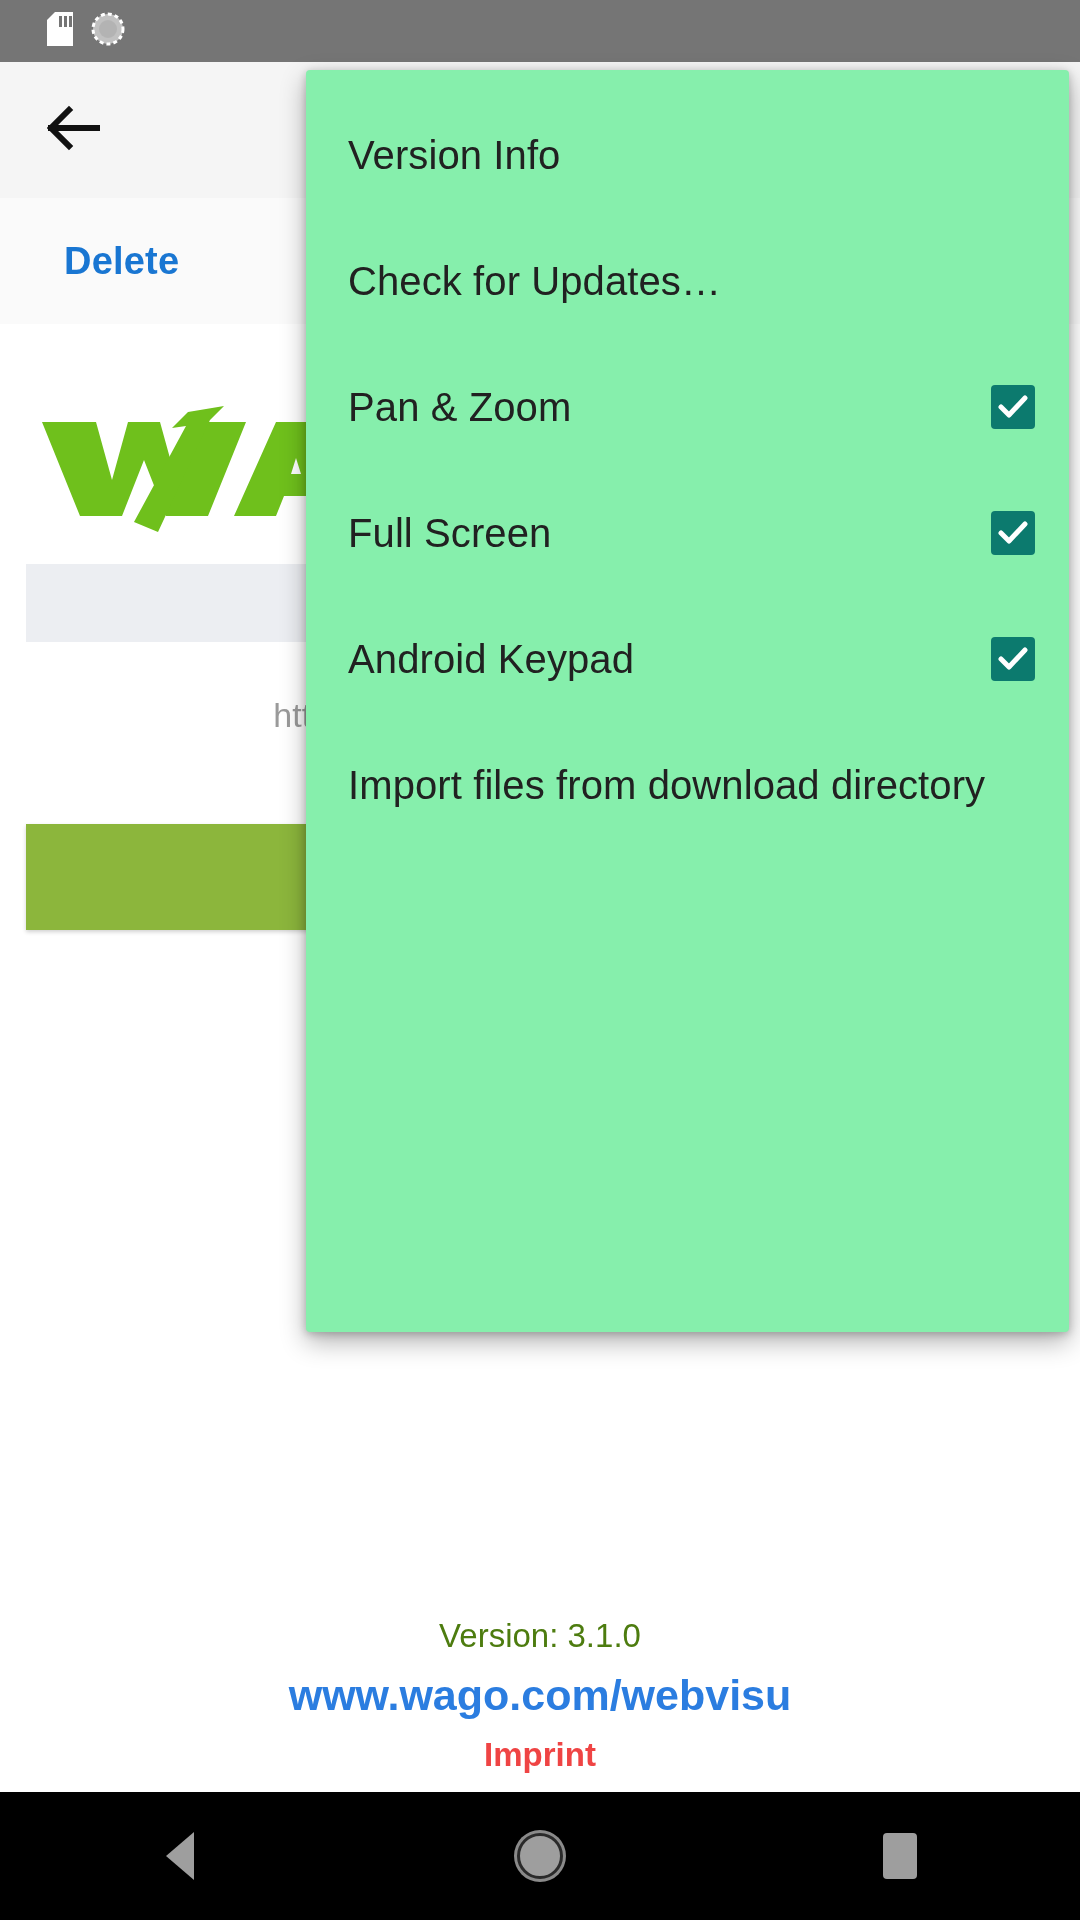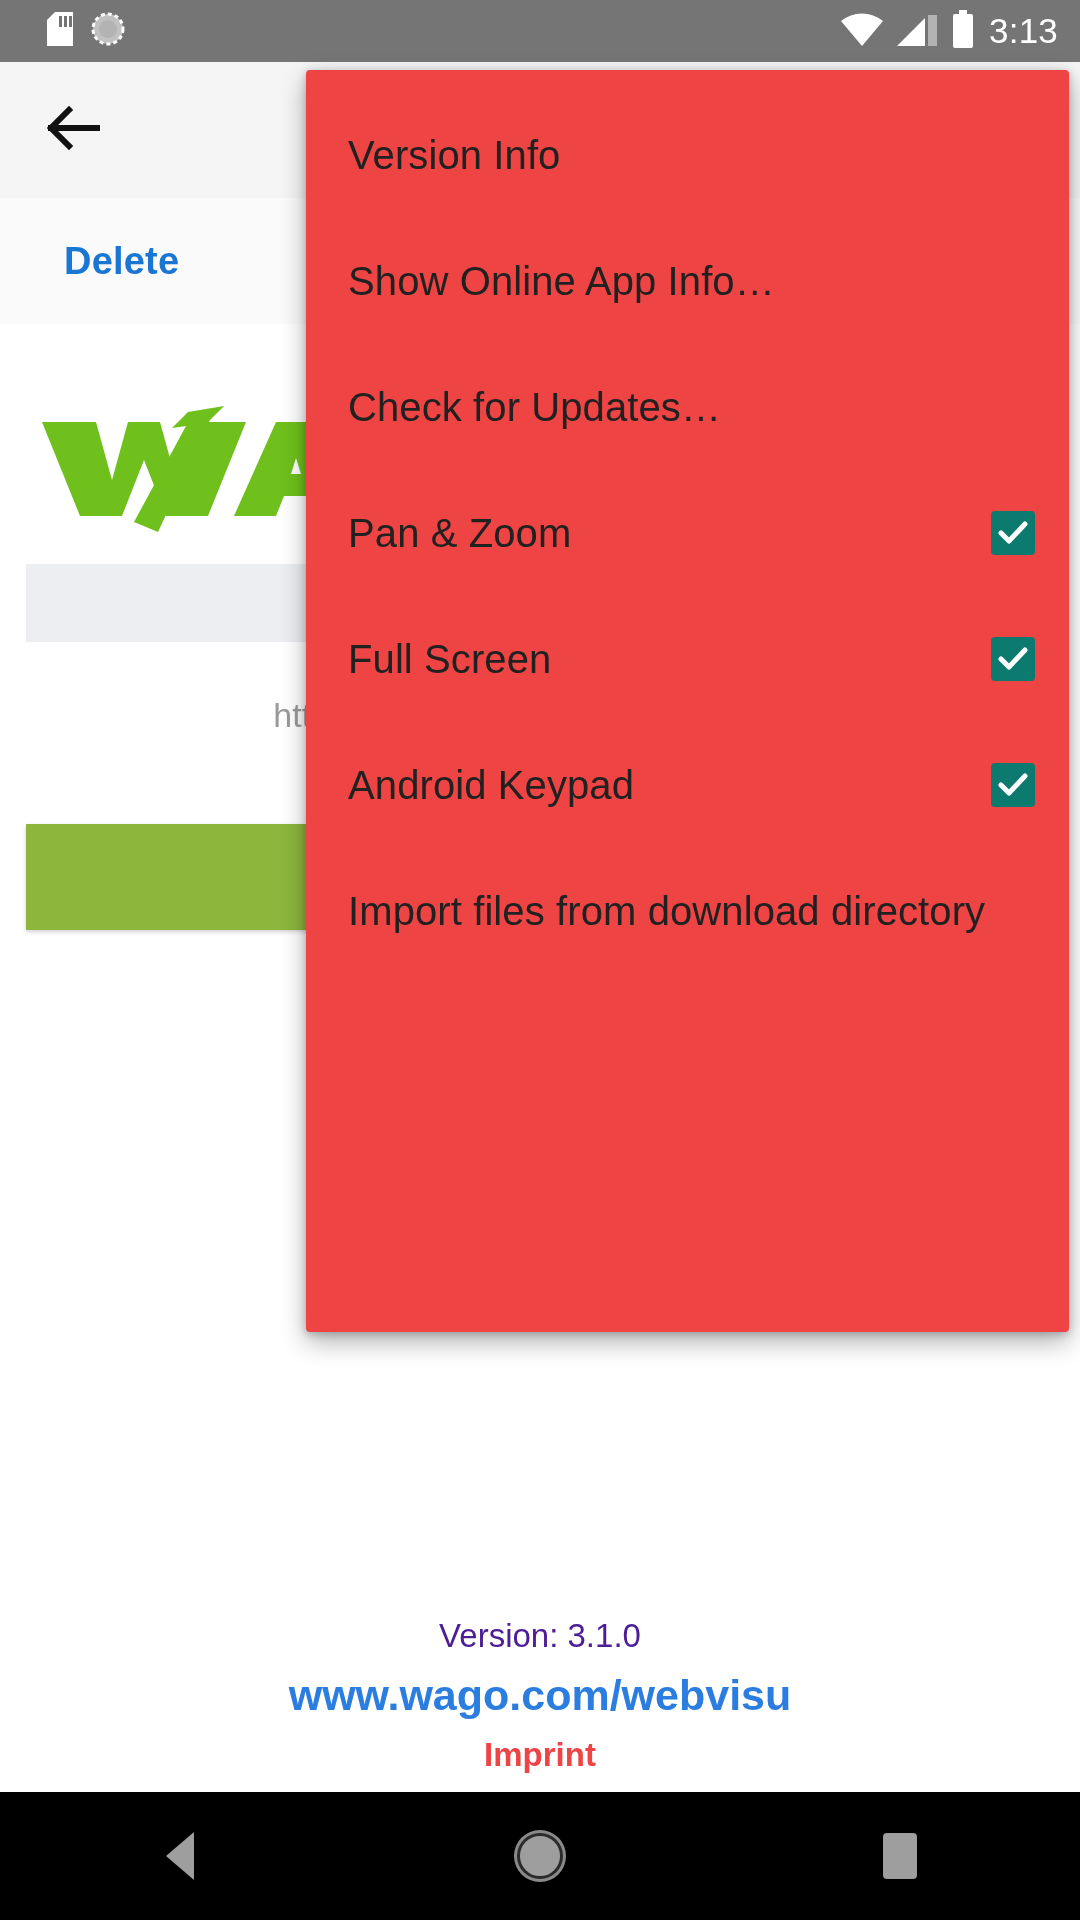--- a/index.html
+++ b/index.html
@@ -147,21 +147,21 @@
 
   
   #footer {
     position: absolute;
     left: 0;
     top: 1555px;
     width: 1080px;
     text-align: center;
   }
   #footer-version {
-    color: #4c1d95;
+    color: #4d7c0f;
     font-size: 33px;
     margin-bottom: 16px;
   }
   #footer-link {
     color: #2b7de0;
     font-size: 43px;
     font-weight: bold;
     margin-bottom: 16px;
     cursor: pointer;
   }
@@ -181,21 +181,21 @@
     z-index: 90;
   }
 
   
   #popup-menu {
     position: absolute;
     left: 306px;
     top: 70px;
     width: 763px;
     height: 1262px;
-    background: #ef4444;
+    background: #86efac;
     border-radius: 4px;
     box-shadow: 0 10px 26px rgba(0,0,0,0.30), 0 2px 8px rgba(0,0,0,0.22);
     z-index: 100;
     padding-top: 22px;
     overflow: hidden;
   }
   .menu-item {
     height: 126px;
     display: flex;
     align-items: center;
@@ -275,43 +275,20 @@
         </svg>
       </span>
 
       <span>
         <svg width="34" height="34" viewBox="0 0 34 34">
           <circle cx="17" cy="17" r="15" fill="#ffffff" opacity="0.55"></circle>
           <circle cx="17" cy="17" r="15" fill="none" stroke="#ffffff" stroke-width="3" stroke-dasharray="4 3"></circle>
           <circle cx="17" cy="17" r="9" fill="#9a9a9a" opacity="0.35"></circle>
         </svg>
       </span>
-    </div>
-    <div class="sb-right">
-
-      <span>
-        <svg width="42" height="33" viewBox="0 0 42 33">
-          <path d="M21 33 L0 8 A33 33 0 0 1 42 8 Z" fill="#ffffff"></path>
-        </svg>
-      </span>
-
-      <span>
-        <svg width="40" height="33" viewBox="0 0 40 33">
-          <path d="M0 33 L28 33 L28 5 Z" fill="#ffffff"></path>
-          <path d="M31 2 L40 2 L40 33 L31 33 Z" fill="#ffffff" opacity="0.45"></path>
-        </svg>
-      </span>
-
-      <span>
-        <svg width="24" height="38" viewBox="0 0 24 38">
-          <rect x="8" y="0" width="8" height="4" fill="#ffffff"></rect>
-          <rect x="2" y="4" width="20" height="34" rx="2" fill="#ffffff"></rect>
-        </svg>
-      </span>
-      <span class="sb-clock">3:13</span>
     </div>
   </div>
 
   <div id="app-bg">
 
     <div id="toolbar">
       <div id="back-arrow-btn">
         <span>
           <svg width="54" height="46" viewBox="0 0 54 46">
             <path d="M4 23 L50 23" stroke="#111111" stroke-width="6" stroke-linecap="square"></path>
@@ -361,23 +338,20 @@
     </div>
   </div>
 
   <div id="scrim"></div>
 
   <div id="popup-menu">
     <div class="menu-item">
       <span class="menu-item-label">Version Info</span>
     </div>
     <div class="menu-item">
-      <span class="menu-item-label">Show Online App Info…</span>
-    </div>
-    <div class="menu-item">
       <span class="menu-item-label">Check for Updates…</span>
     </div>
     <div class="menu-item">
       <span class="menu-item-label">Pan &amp; Zoom</span>
       <span class="menu-item-spacer"></span>
       <span class="checkbox">
         <svg width="30" height="24" viewBox="0 0 30 24">
           <path d="M3 12 L11 20 L27 3" stroke="#ffffff" stroke-width="5" fill="none" stroke-linecap="round" stroke-linejoin="round"></path>
         </svg>
       </span>

